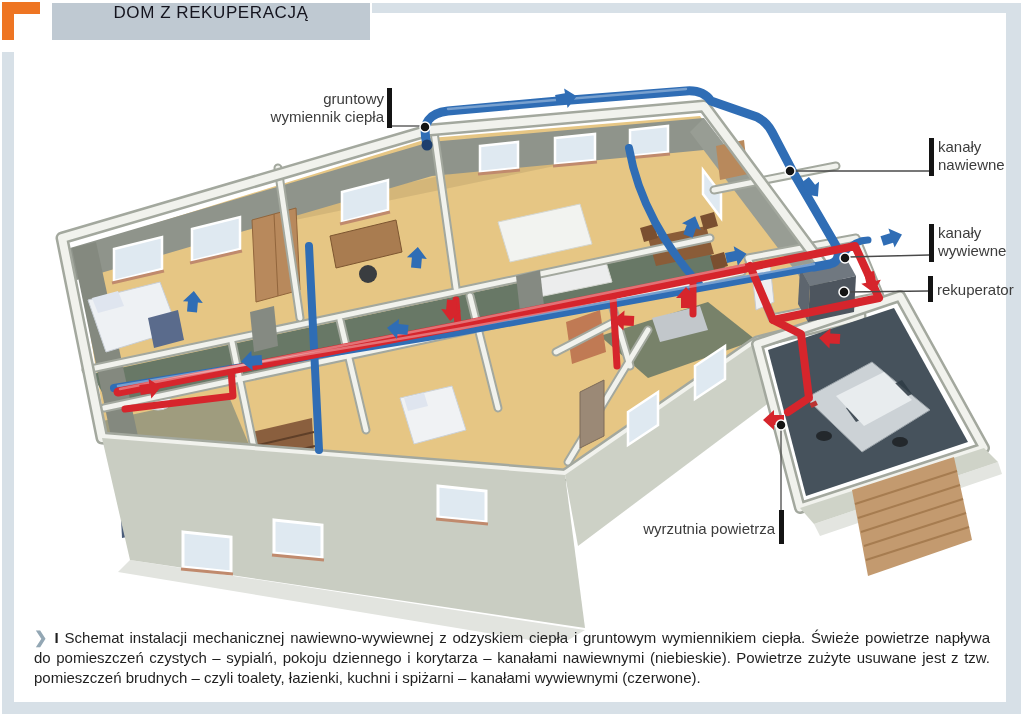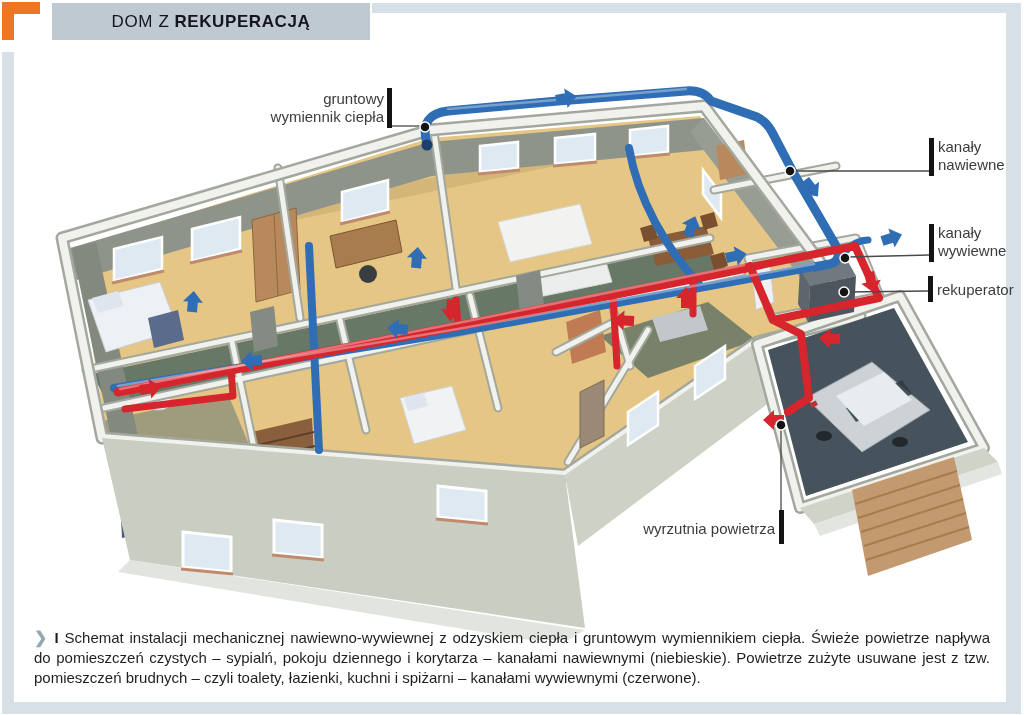--- a/index.html
+++ b/index.html
@@ -10,22 +10,22 @@
   body{font-family:"Liberation Sans",sans-serif;background:#fff}
   .page{position:relative;width:1024px;height:715px;background:#fff;overflow:hidden}
   .strip{position:absolute;background:var(--frame)}
   #strip-top{left:372px;top:3px;width:634px;height:10px}
   #strip-right{left:1006px;top:3px;width:15px;height:709px}
   #strip-bottom{left:2px;top:702px;width:1019px;height:12px}
   #strip-left{left:2px;top:52px;width:12px;height:650px}
   .logo-h{position:absolute;left:2px;top:2px;width:38px;height:12px;background:var(--accent)}
   .logo-v{position:absolute;left:2px;top:2px;width:12px;height:38px;background:var(--accent)}
   .titlebar{position:absolute;left:52px;top:3px;width:318px;height:37px;background:var(--titlebar);
-    display:flex;align-items:center;justify-content:center;color:#14141e;font-size:17px;letter-spacing:.6px}
-  .titlebar .bold{font-weight:bold;margin-left:5px}
+    display:flex;align-items:flex-start;justify-content:center;color:#14141e;font-size:17px;letter-spacing:.6px}
+  .titlebar .bold{font-weight:normal;margin-left:5px}
   svg{position:absolute;left:0;top:40px}
   .lbl{font-family:"Liberation Sans",sans-serif;font-size:15px;fill:#3c3c3c}
   .leader{stroke:#4a4a4a;stroke-width:1.3;fill:none}
   .lblbar{fill:#141414}
   .dot{fill:#141414;stroke:#fff;stroke-width:1.5}
   .duct{fill:none;stroke-linecap:round;stroke-linejoin:round}
   .sup{stroke:var(--supply)} .exh{stroke:var(--exhaust)}
   .shine{stroke:rgba(255,255,255,.35);fill:none;stroke-linecap:round;stroke-linejoin:round}
   .asup{fill:var(--supply)} .aexh{fill:var(--exhaust)}
   .wlo{stroke:#a3a89e;fill:none;stroke-linecap:round;stroke-linejoin:round}

